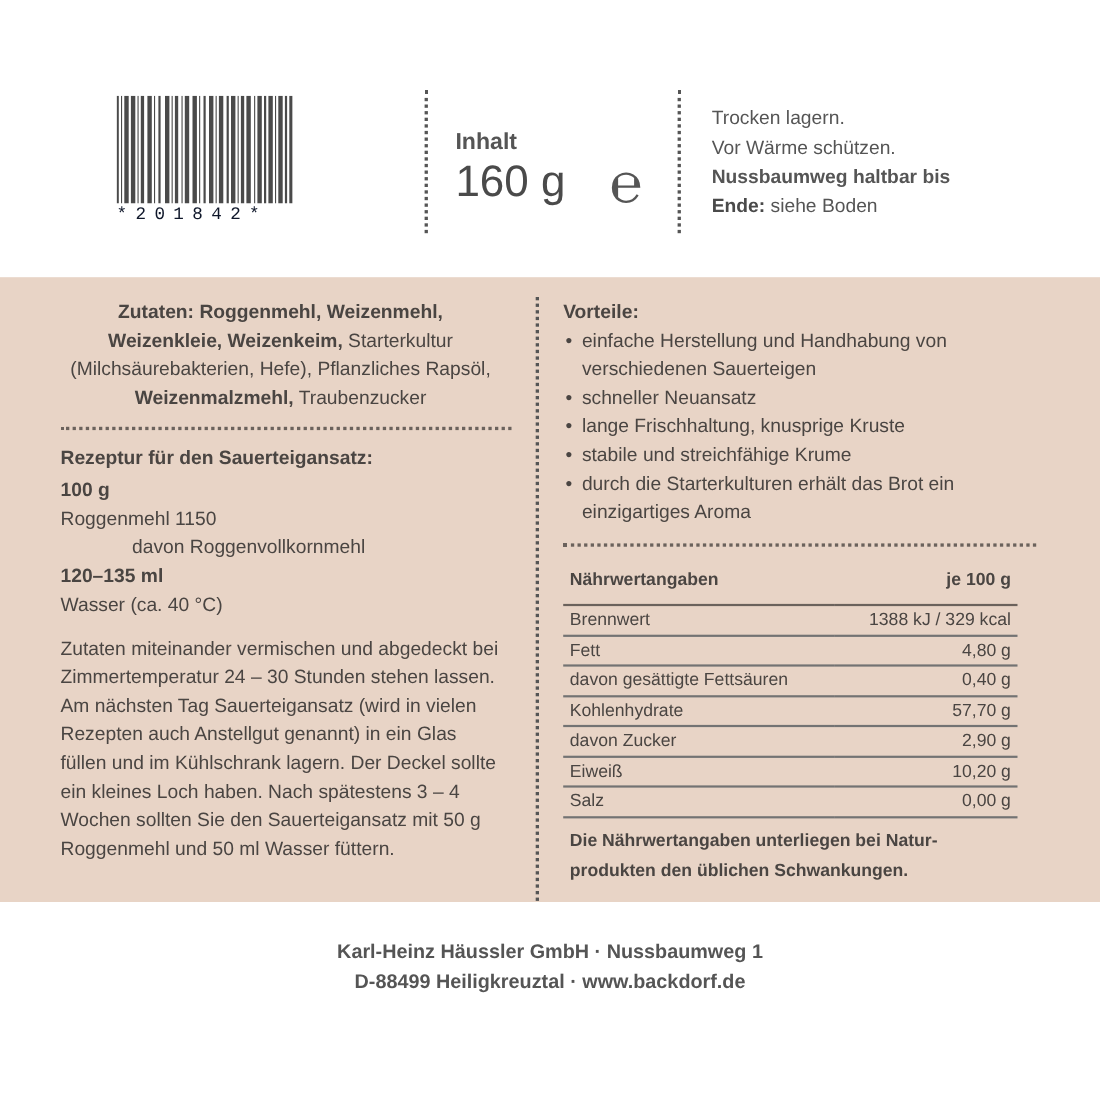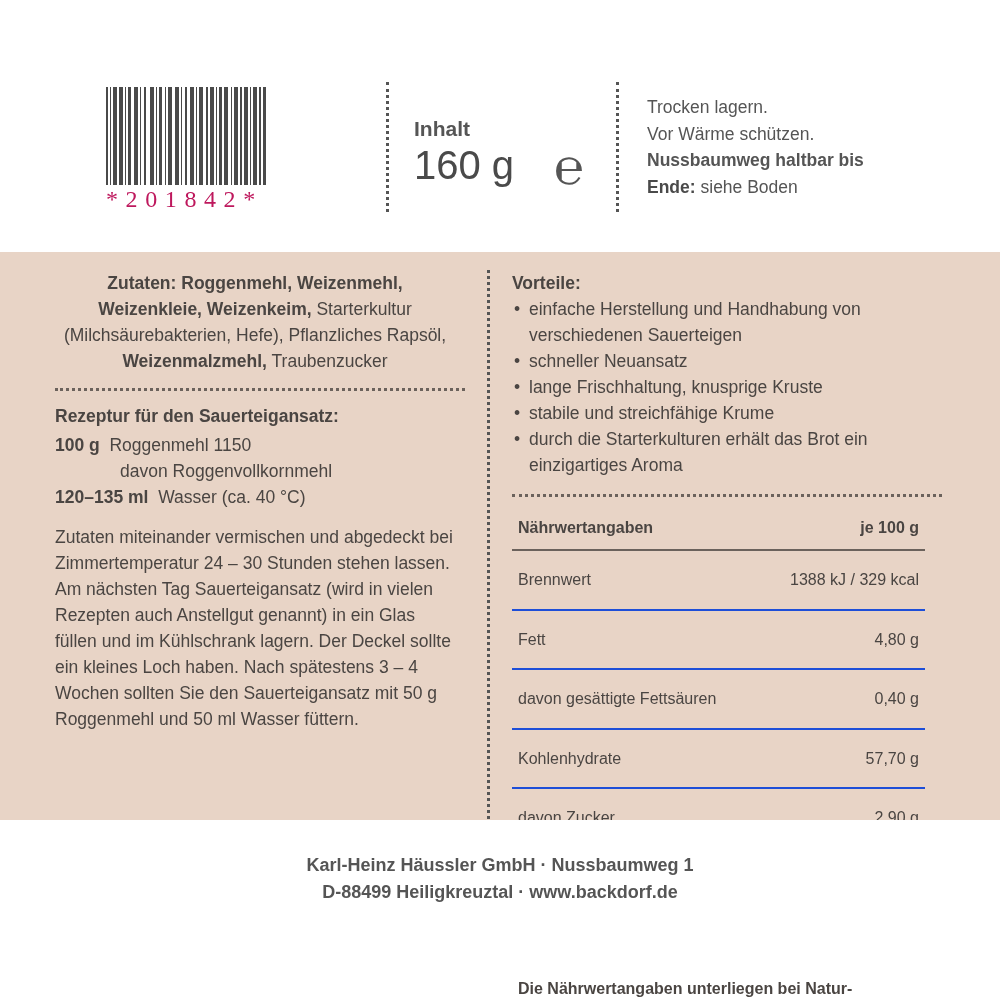--- a/index.html
+++ b/index.html
@@ -7,46 +7,46 @@
     width: 1000px; height: 1000px; position: relative; overflow: hidden;
     background: #ffffff;
     font-family: "Liberation Sans", "DejaVu Sans", sans-serif;
     color: #4a4542;
   }
   .top { position: absolute; left: 0; top: 0; width: 1000px; height: 252px; background: #ffffff; }
   .barcode { position: absolute; left: 106px; top: 87px; width: 160px; height: 98px; }
   .barcode-svg { position: absolute; left: 0; top: 0; }
   .barcode-num {
     position: absolute; left: 106px; top: 186px; width: 250px;
-    font-family: Liberation Serif, serif;
-    font-size: 24px; letter-spacing: 7.6px; color: #be185d;
+    font-family: Liberation Mono, monospace;
+    font-size: 16px; letter-spacing: 7.6px; color: #0f172a;
   }
   .vdots { position: absolute; width: 0; border-left: 3px dotted #555; }
   .inhalt-label { position: absolute; left: 414px; top: 117px; font-size: 21px; font-weight: bold; color: #555; }
   .inhalt-value { position: absolute; left: 414px; top: 143px; font-size: 40px; color: #4a4a4a; }
   .e-mark { position: absolute; left: 554px; top: 138px; font-family: "DejaVu Serif", "Liberation Serif", serif; font-size: 50px; color: #555; }
   .storage { position: absolute; left: 647px; top: 94px; font-size: 17.5px; line-height: 26.5px; color: #555; }
   .storage b { font-weight: bold; color: #4a4a4a; }
 
   .panel { position: absolute; left: 0; top: 252px; width: 1000px; height: 592px; background: #e8d4c6; }
   .col-left { position: absolute; left: 55px; top: 270px; width: 410px; font-size: 17.5px; line-height: 26px; color: #4a4542; }
   .col-right { position: absolute; left: 512px; top: 270px; width: 430px; font-size: 17.5px; line-height: 26px; color: #4a4542; }
   .b { font-weight: bold; }
   .hdots { border-top: 3px dotted #6b625c; height: 0; }
-  .recipe-row { display: flex; }
+  .recipe-row { display: flex; flex-direction: column; }
   .recipe-qty { font-weight: bold; white-space: pre; }
   .bullets { list-style: none; margin: 0; padding: 0; }
   .bullets li { position: relative; padding-left: 17px; }
   .bullets li::before { content: "•"; position: absolute; left: 2px; top: 0; }
 
   .nutri { width: 413px; border-collapse: collapse; font-size: 16px; }
   .nutri th { font-weight: bold; text-align: left; padding: 0 6px 8px 6px; height: 24px; }
   .nutri th.r { text-align: right; }
   .nutri thead tr { border-bottom: 2px solid #6b625c; }
-  .nutri td { padding: 16px 6px; height: 25.5px; border-bottom: 2px solid #1d4ed8; line-height: 25px; }
+  .nutri td { padding: 0 6px; height: 25.5px; border-bottom: 2px solid #737373; line-height: 25px; }
   .nutri td.r { text-align: right; }
   .nutri-note { font-weight: bold; font-size: 16px; line-height: 27px; margin-top: 7px; padding-left: 6px; }
 
   .footer { position: absolute; left: 0; top: 820px; width: 1000px; height: 156px; background: #ffffff; text-align: center; }
   .footer-line { font-size: 18px; font-weight: bold; color: #555; line-height: 27px; }
 </style>
 </head>
 <body>
 
 <div class="top">

